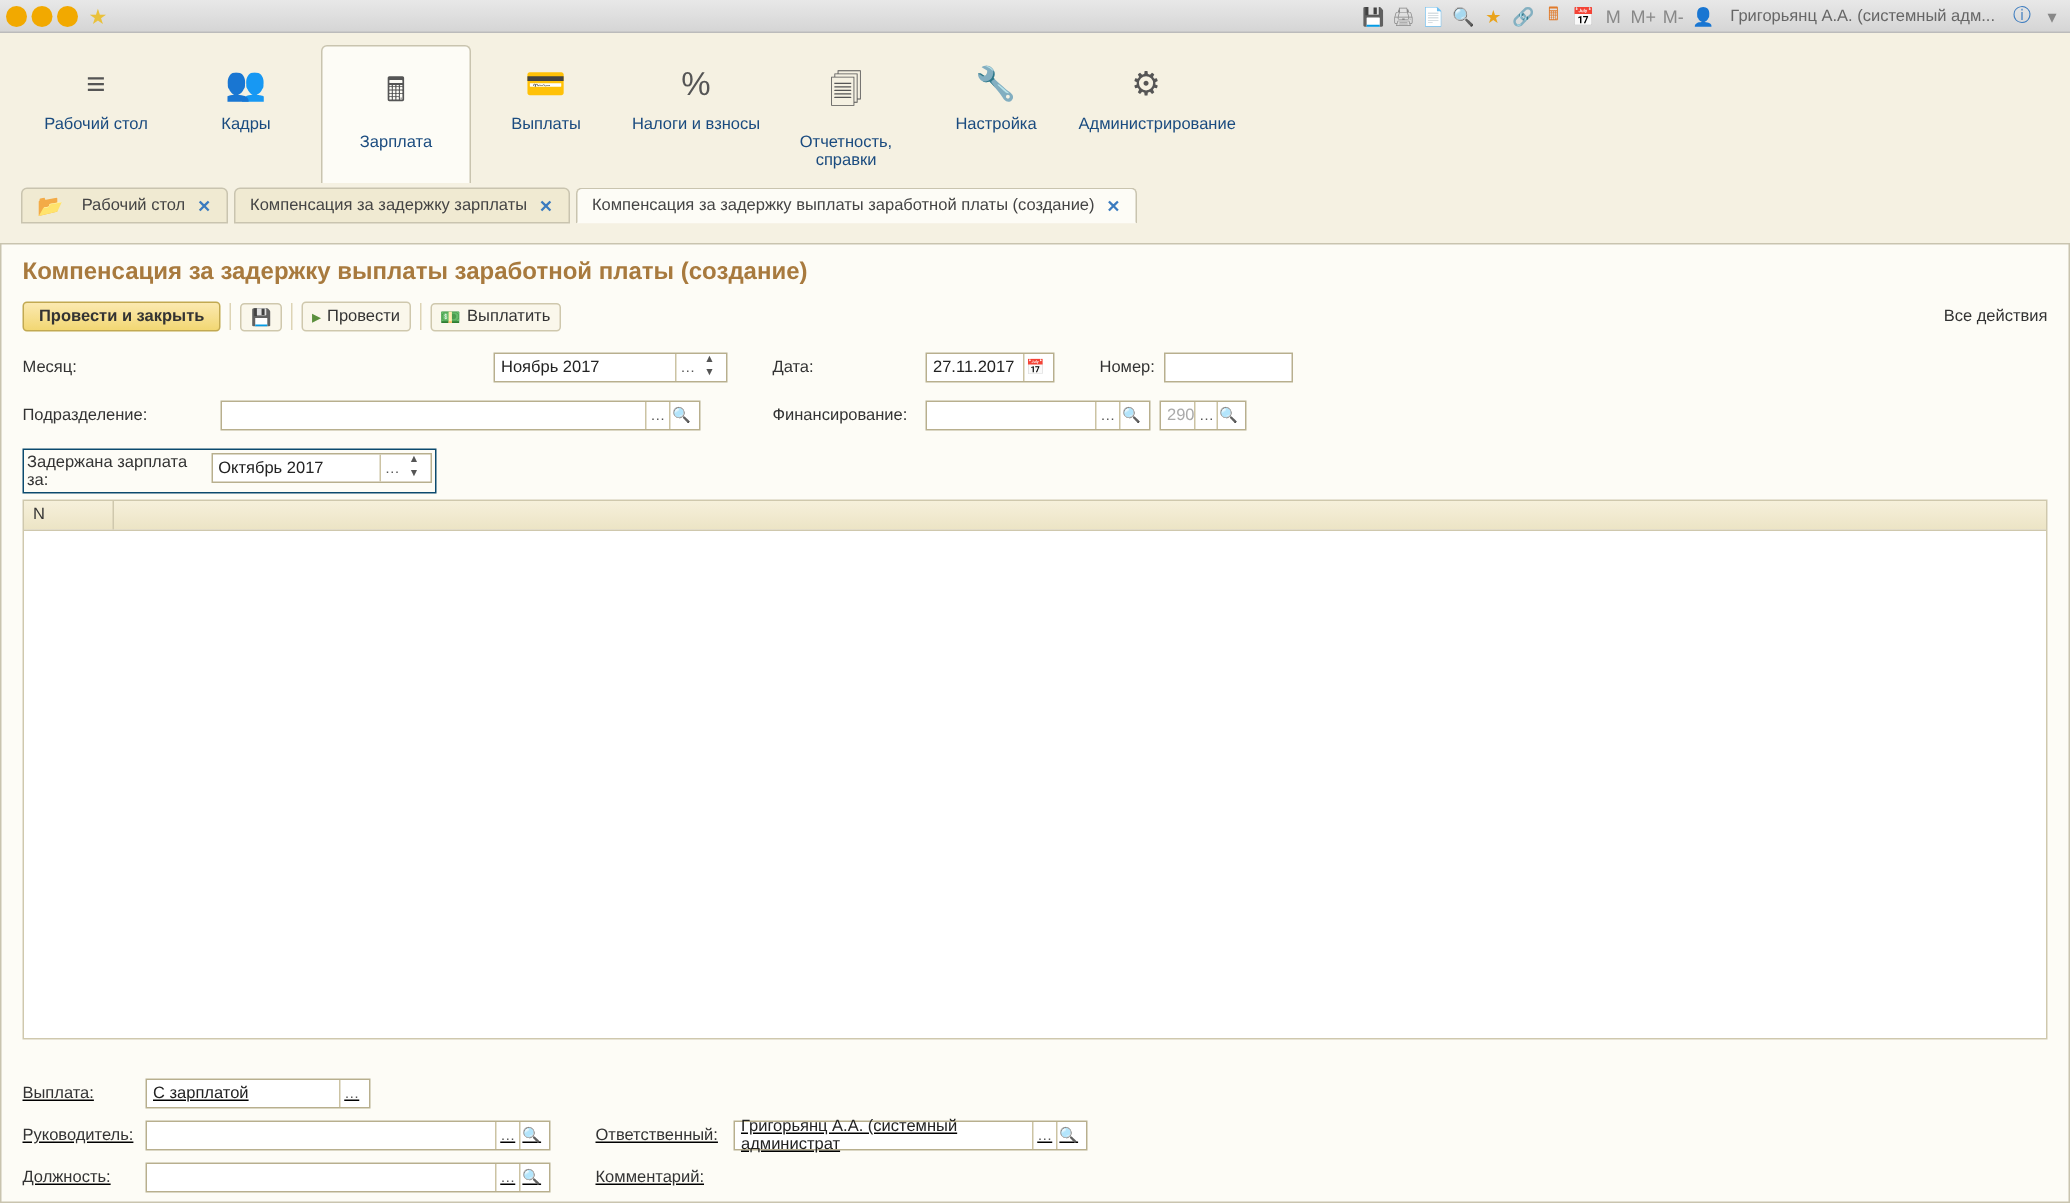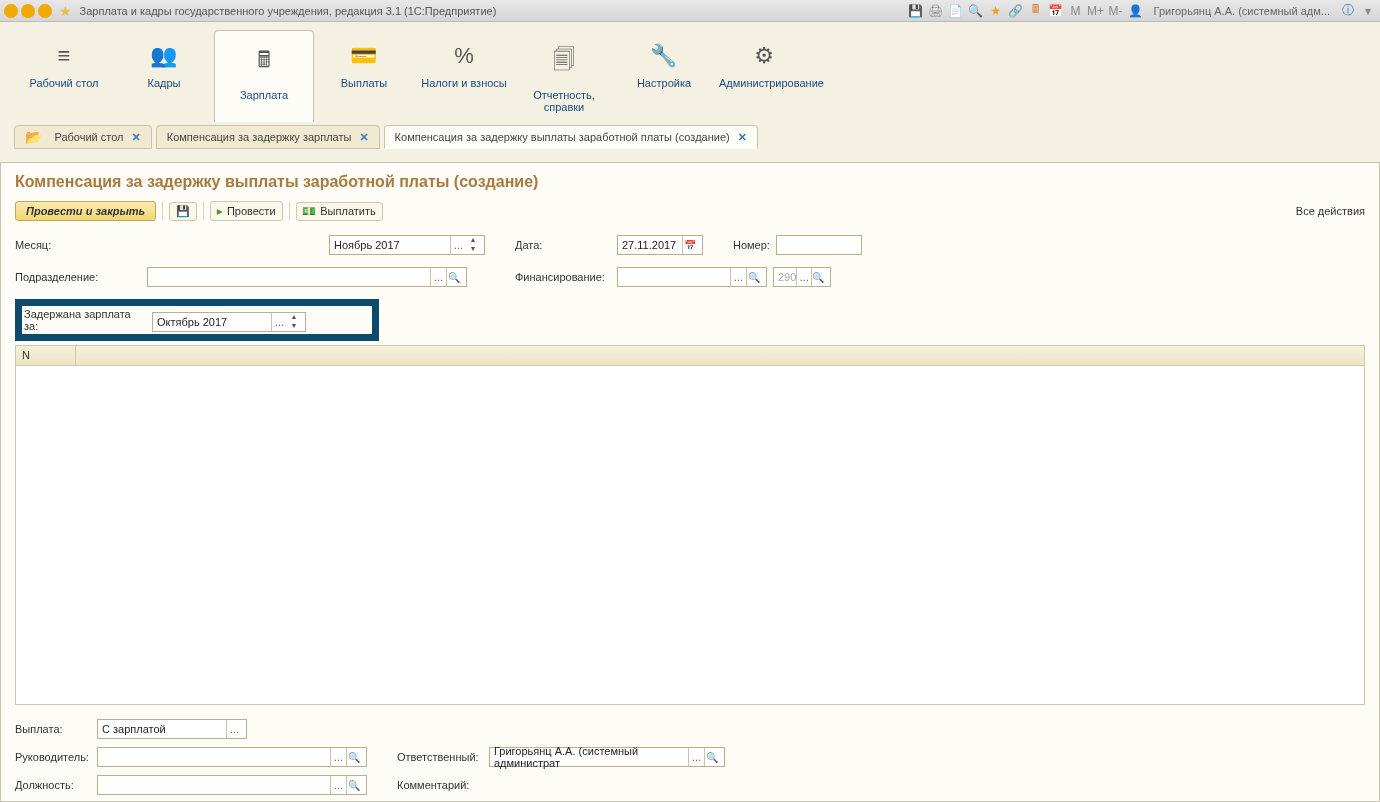--- a/index.html
+++ b/index.html
@@ -89,21 +89,20 @@
 .h1 { color:#a87a3e; font-size: 16px; font-weight:bold; margin-bottom:10px; }
 .toolbar { display:flex; align-items:center; gap:6px; margin-bottom:14px; }
 .btn {
   background: linear-gradient(#fbe9b0, #f2d773);
   border: 1px solid #c2a951;
   border-radius: 3px;
   padding: 3px 10px;
   font-size: 11px;
   font-weight: bold;
   color:#333;
-  font-style:italic;
 }
 .toolbtn {
   border:1px solid #cfc8ad;
   background:#faf7eb;
   border-radius:3px;
   padding:2px 6px;
   font-size:11px;
   color:#333;
   display:flex;
   align-items:center;
@@ -132,26 +131,26 @@
 .suffix-btn {
   width:16px; height:18px;
   display:flex; align-items:center; justify-content:center;
   font-size:10px; color:#555;
   border-left:1px solid #ccc3a3;
 }
 .spinner { width:14px; display:flex; flex-direction:column; }
 .spinner span { height:9px; font-size:7px; line-height:7px; text-align:center; color:#555; }
 
 .highlight-row {
-  border: 7px solid #0c4a6e;
+  border: 1px solid #0c4a6e;
   padding: 2px 2px;
   display:inline-flex;
-  align-items:flex-end;
+  align-items:flex-start;
   gap:6px;
-  width: 364px;
+  width: 276px;
 }
 
 .subtoolbar {
   display:flex;
   align-items:center;
   gap:8px;
   margin-top:10px;
   padding: 3px 0;
 }
 .sub-link { color:#333; font-size:11px; }
@@ -178,31 +177,30 @@
 }
 .grid-body { height: calc(100% - 20px); background:#fff; }
 
 .footer {
   position:absolute;
   bottom:6px; left:14px; right:14px;
   display:flex;
   flex-direction:column;
   gap:8px;
 }
-.footer-row { display:flex; gap: 30px; align-items:center; }
+.footer-row { display:flex; gap: 30px; align-items:center;text-decoration:underline; }
 </style>
 </head>
 <body>
 
 <div class="titlebar">
   <span class="title-btn" style="background:#f2a900"></span>
   <span class="title-btn" style="background:#f2a900"></span>
   <span class="title-btn" style="background:#f2a900"></span>
   <span style="color:#e9c13b; margin-left:4px; font-size:14px;">★</span>
-  <span class="title-text">Зарплата и кадры государственного учреждения, редакция 3.1  (1С:Предприятие)</span>
   <div class="titlebar-right">
     <span class="title-icon">💾</span>
     <span class="title-icon">🖨</span>
     <span class="title-icon">📄</span>
     <span class="title-icon">🔍</span>
     <span class="title-icon" style="color:#e9a31b">★</span>
     <span class="title-icon">🔗</span>
     <span class="title-icon" style="color:#e07b2c">🖩</span>
     <span class="title-icon" style="color:#e07b2c">📅</span>
     <span class="title-icon">M</span>

